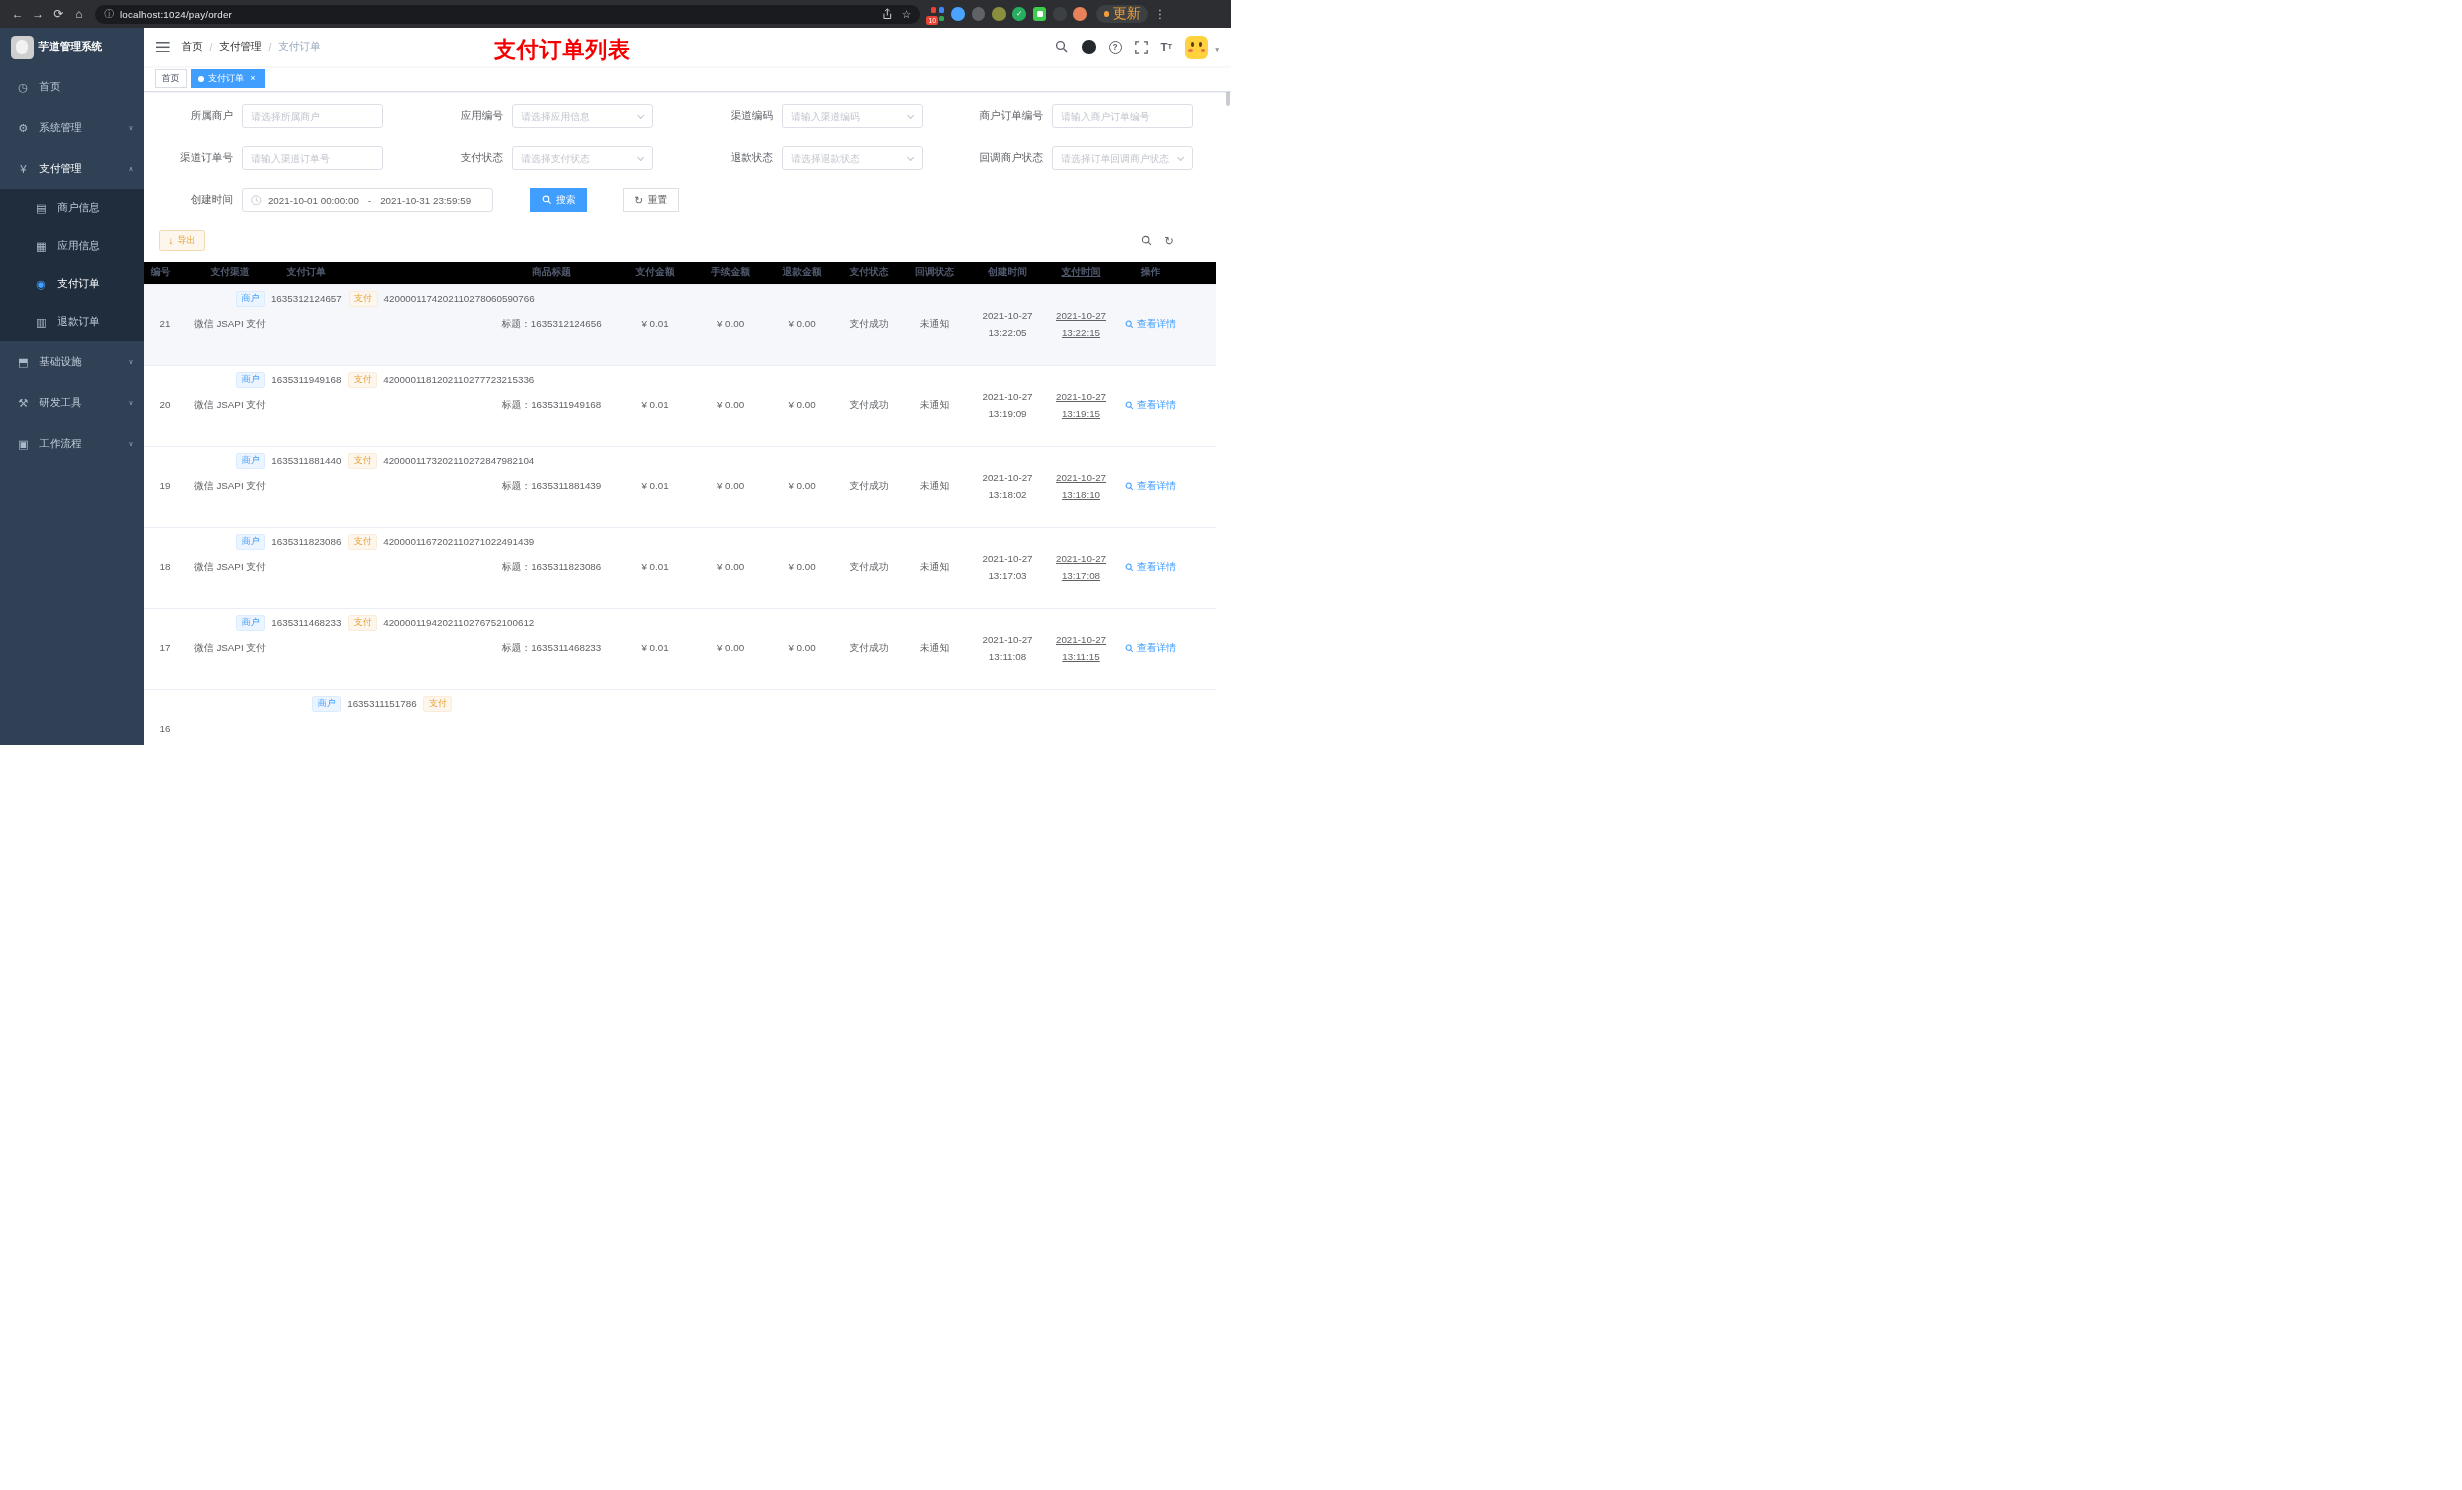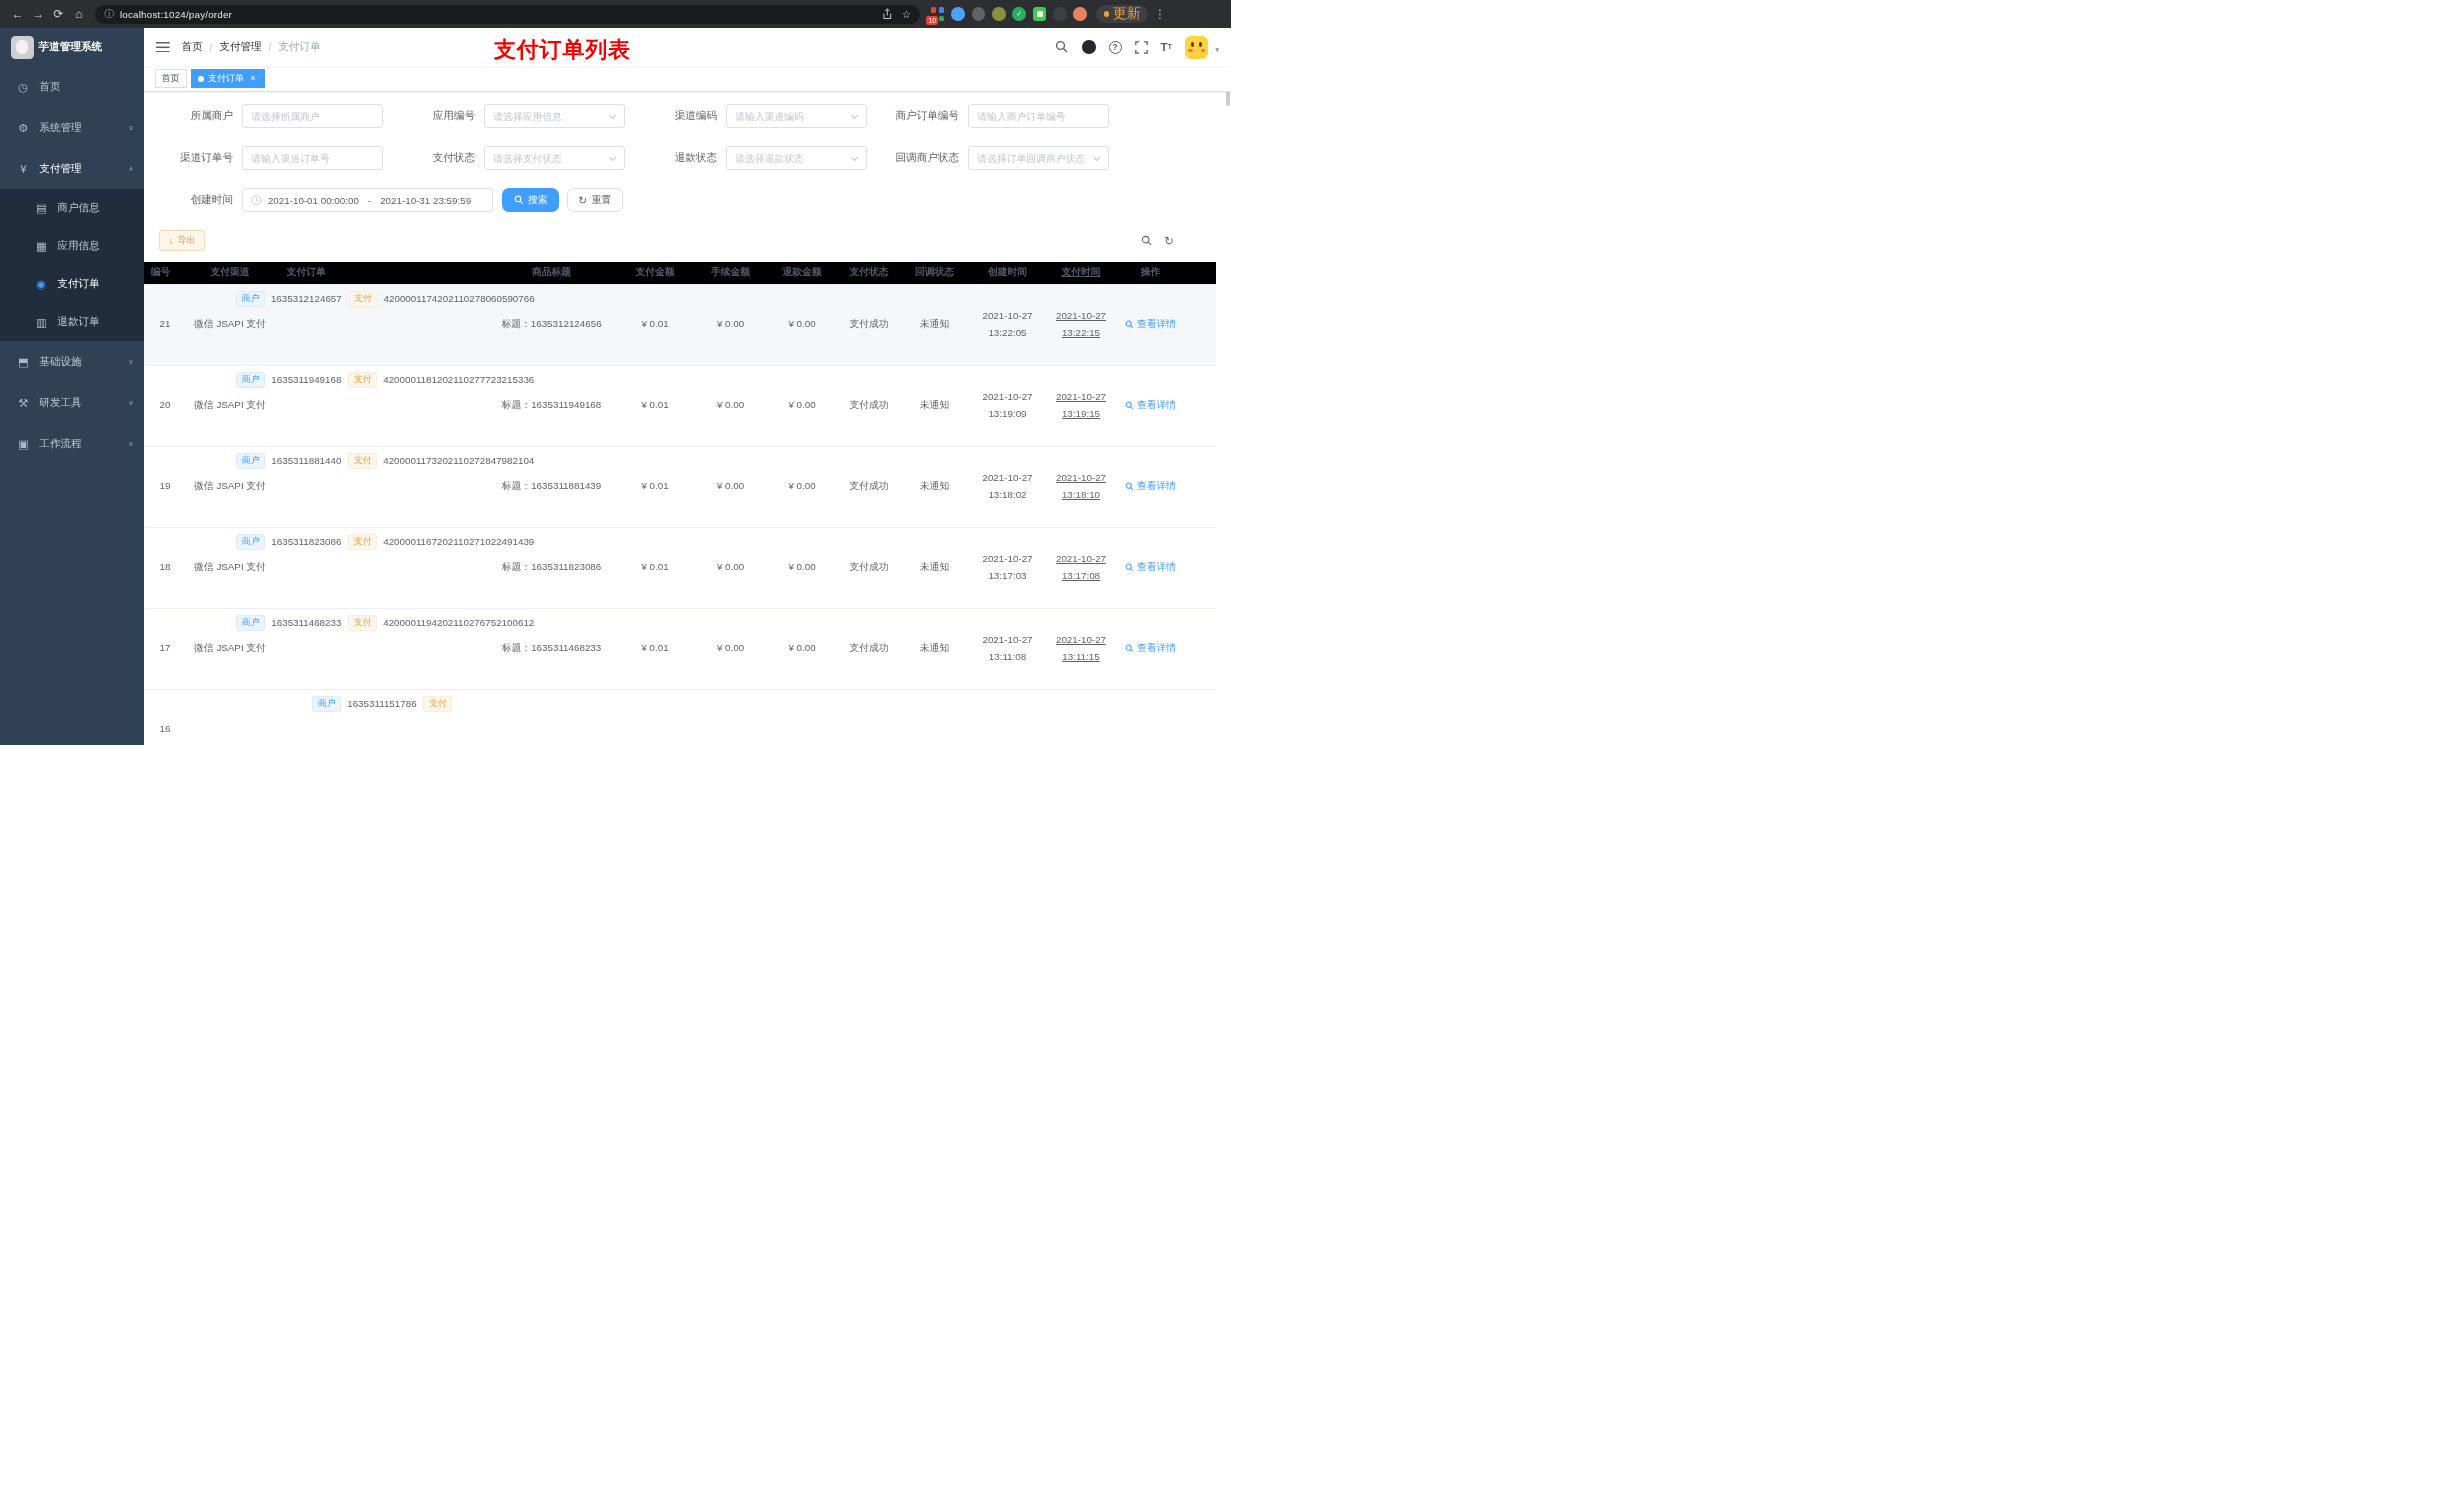--- a/index.html
+++ b/index.html
@@ -73,30 +73,30 @@
 
   
   .tags-bar { height:26px; border-bottom:0.8px solid #d8dce5; box-shadow:0 0.8px 2.3px 0 rgba(0,0,0,.08); display:flex; align-items:center; padding:0 10.6px; gap:4.5px; background:#fff; position:relative; z-index:2; }
   .tag { height:19.7px; display:inline-flex; align-items:center; padding:0 6px; border:0.8px solid #d8dce5; background:#fff; color:#495060; font-size:9px; gap:3.8px; cursor:pointer; }
   .tag.active { background:#409eff; border-color:#409eff; color:#fff; }
   .tag-dot { width:6px; height:6px; border-radius:50%; background:#fff; flex:0 0 auto; }
   .tag-close { font-size:9px; width:10.6px; height:10.6px; border-radius:50%; display:flex; align-items:center; justify-content:center; line-height:1; }
 
   
   .content { flex:1; padding:12px 15px 0; overflow:hidden; background:#fff; }
-  .filter-row { display:flex; margin-bottom:18px; align-items:flex-start; }
+  .filter-row { display:flex; margin-bottom:18px; align-items:flex-start;gap:28px; }
   .field { display:flex; align-items:center; margin-right:18px; }
   .field-label { width:83px; text-align:right; padding-right:9px; font-size:10.6px; color:#606266; flex:0 0 auto; }
   .control { width:141px; height:24px; border:0.8px solid #dcdfe6; border-radius:3px; display:flex; align-items:center; padding:0 8.3px; position:relative; background:#fff; }
   .control input { border:none; outline:none; width:100%; font-size:9.8px; color:#606266; background:transparent; font-family:inherit; }
   .control input::placeholder { color:#c0c4cc; }
   .sel-caret { position:absolute; right:9px; top:8.3px; width:5.3px; height:5.3px; border-right:1px solid #c0c4cc; border-bottom:1px solid #c0c4cc; transform:rotate(45deg); }
   .date-control { width:251px; gap:6px; font-size:9.8px; color:#606266; overflow:hidden; white-space:nowrap; }
   .date-sep { color:#606266; padding:0 3px; }
-  .btn { height:24px; border-radius:7px; padding:0 10.6px; display:inline-flex; align-items:center; gap:4.5px; font-size:9.8px; cursor:pointer; border:0.8px solid transparent; white-space:nowrap; }
+  .btn { height:24px; border-radius:0; padding:0 10.6px; display:inline-flex; align-items:center; gap:4.5px; font-size:9.8px; cursor:pointer; border:0.8px solid transparent; white-space:nowrap; }
   .btn-primary { background:#409eff; color:#fff; margin-left:9px; }
   .btn-default { background:#fff; border-color:#dcdfe6; color:#606266; margin-left:7.6px; }
   .btn-icon-glyph { font-size:10.6px; line-height:1; }
   .toolbar-row { display:flex; align-items:center; margin-top:16.7px; margin-bottom:0; }
   .btn-export { height:21px; padding:0 8.3px; background:#fdf6ec; border:0.8px solid #f5dab1; color:#e6a23c; font-size:9px; border-radius:2.3px; display:inline-flex; align-items:center; gap:3.8px; cursor:pointer; }
   .toolbar-icons { margin-left:auto; display:flex; align-items:center; gap:12px; color:#606266; margin-right:42px; }
   .toolbar-icons .ti { cursor:pointer; display:flex; align-items:center; font-size:11.4px; }
 
   
   .table-wrap { margin-left:-26px; margin-top:10.6px; }

